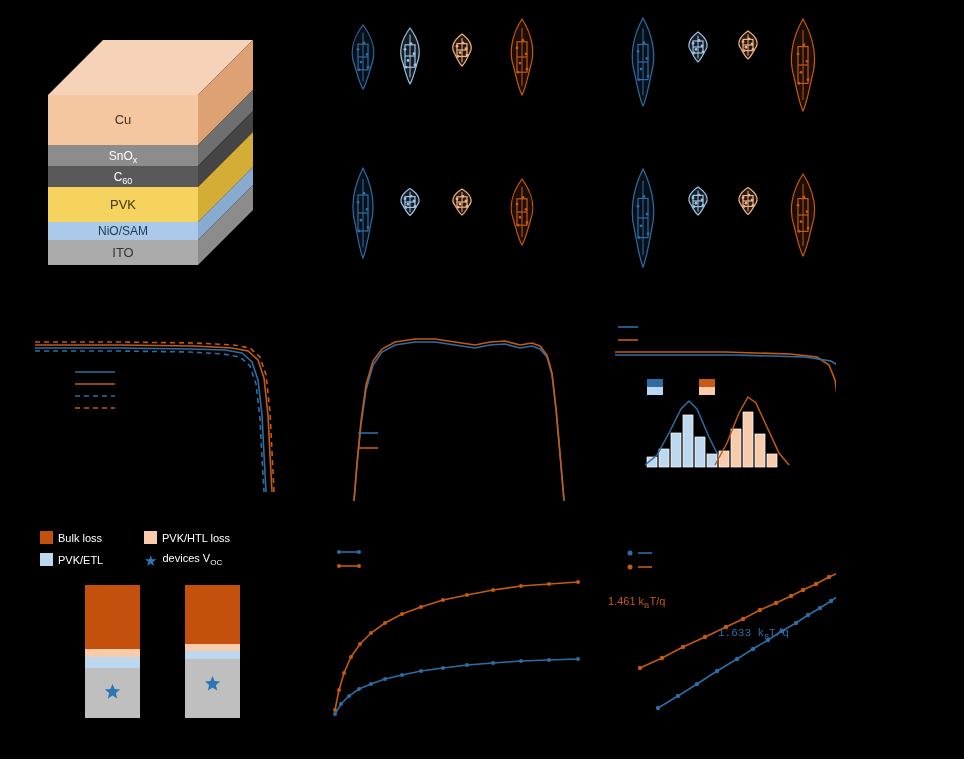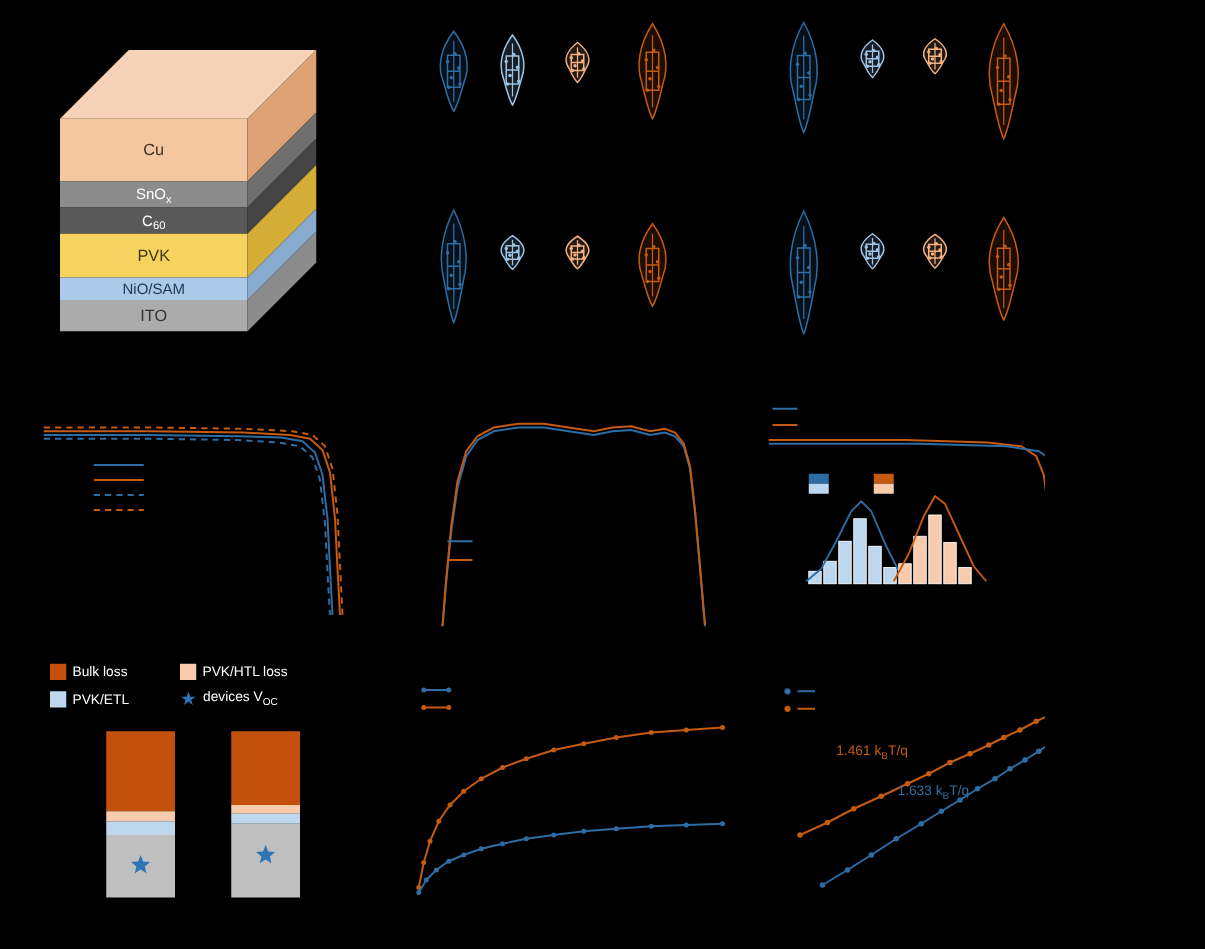--- a/index.html
+++ b/index.html
@@ -6,21 +6,21 @@
   html,body{background:#000}
   body{font-family:"Liberation Sans",sans-serif}
   .canvas{position:relative;width:836px;height:759px;background:#000;overflow:hidden}
   .panel{position:absolute}
   .g-legend{position:absolute;left:40px;top:531px;display:grid;grid-template-columns:100px 122px;row-gap:8px;column-gap:4px;font-size:11px;color:#fff;align-items:center}
   .leg-item{display:flex;align-items:flex-end;gap:5px;white-space:nowrap}
   .swatch{display:inline-block;width:13px;height:13px;flex:0 0 13px}
   .star-glyph{font-size:15px;line-height:13px}
   sub{font-size:8px}
   .ann{position:absolute;font-size:11px;white-space:nowrap}
-  .ann1{left:669px;top:595px}
+  .ann1{left:608px;top:595px}
   .ann2{left:718px;top:627px}
   svg text{font-family:"Liberation Sans",sans-serif}
 </style>
 </head>
 <body>
 
 <div class="canvas">
 
   <svg class="panel" style="left:30px;top:10px" width="260" height="290">
       <polygon points="18,85 168,85 223,30 73,30" fill="#f6d3b8"></polygon>
@@ -356,15 +356,15 @@
       <span class="leg-label">PVK/ETL</span>
     </div>
     <div class="leg-item">
       <span class="star-glyph" style="color: rgb(46, 117, 182);">★</span>
       <span class="leg-label"><span>devices V</span><sub>OC</sub></span>
     </div>
   </div>
 
   <div class="ann ann1" style="color: rgb(197, 90, 17);"><span>1.461 k</span><sub>B</sub><span>T/q</span></div>
 
-  <div class="ann ann2" style="color: rgb(46, 109, 164);"><span>1.633 k</span><sub>B</sub><span>T/q</span></div>
+  <div class="ann ann2" style="color: rgb(46, 109, 164); font-family: Liberation Mono, monospace;"><span>1.633 k</span><sub>B</sub><span>T/q</span></div>
 
 </div>
 
 </body></html>

